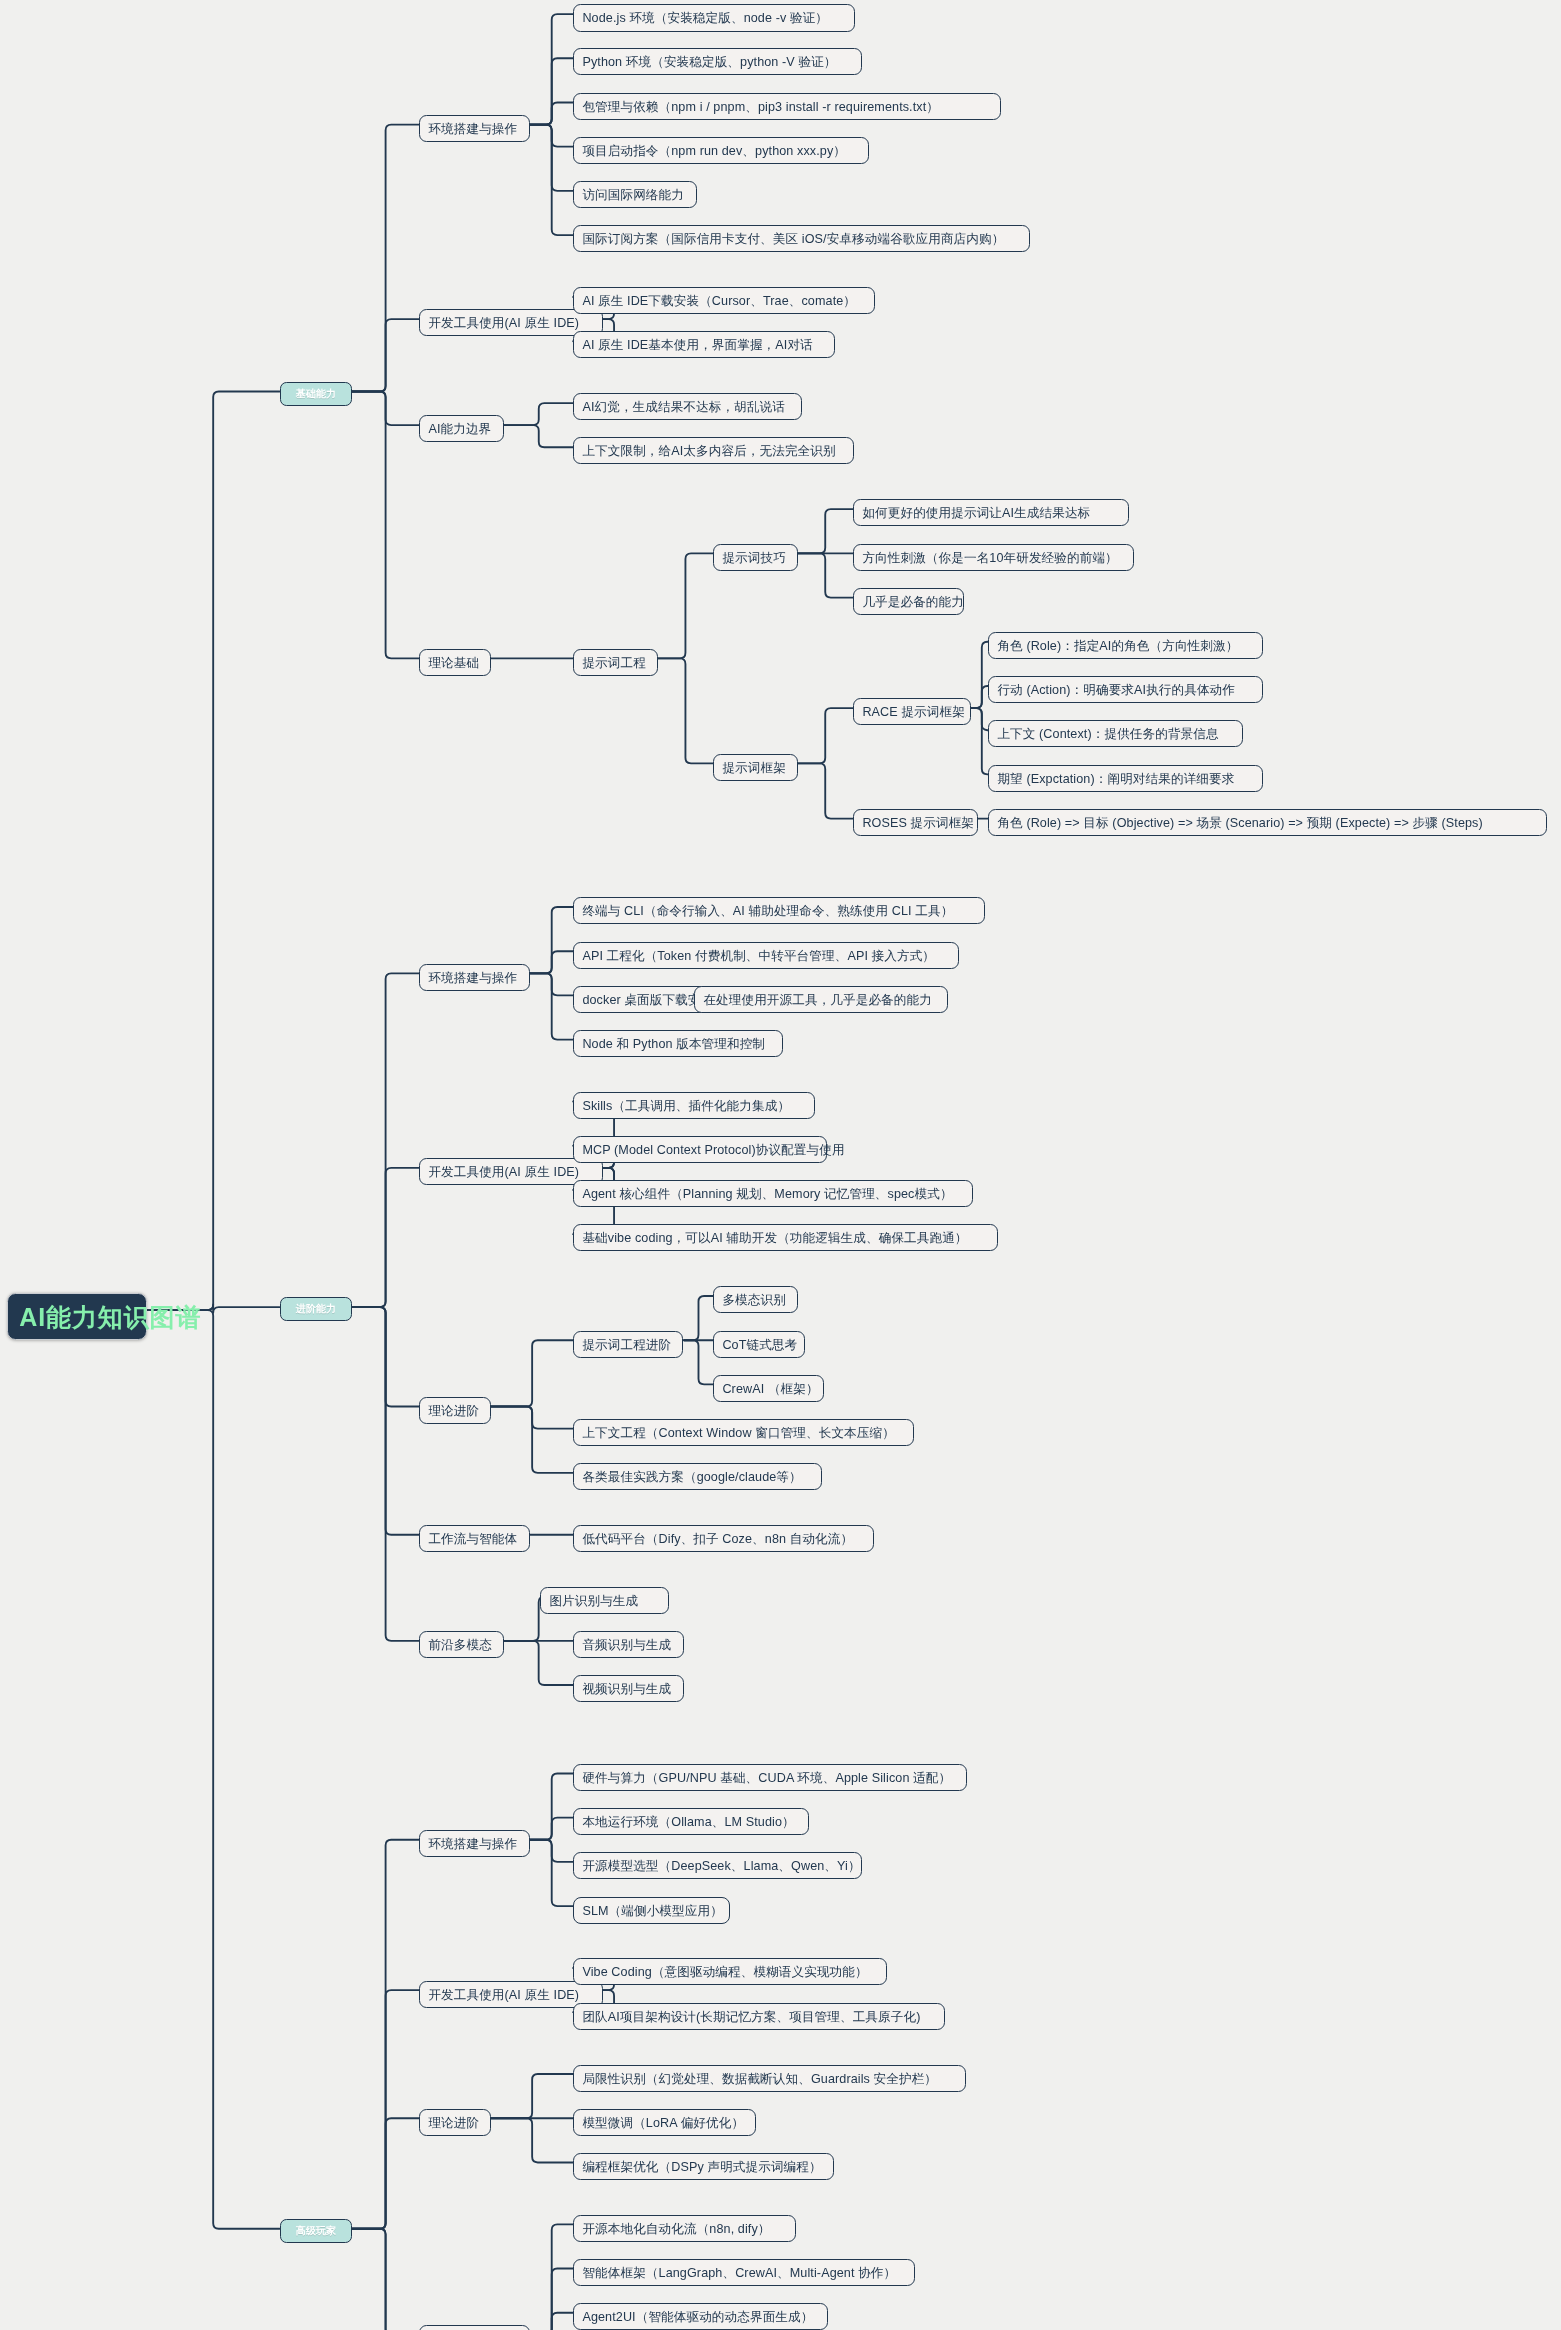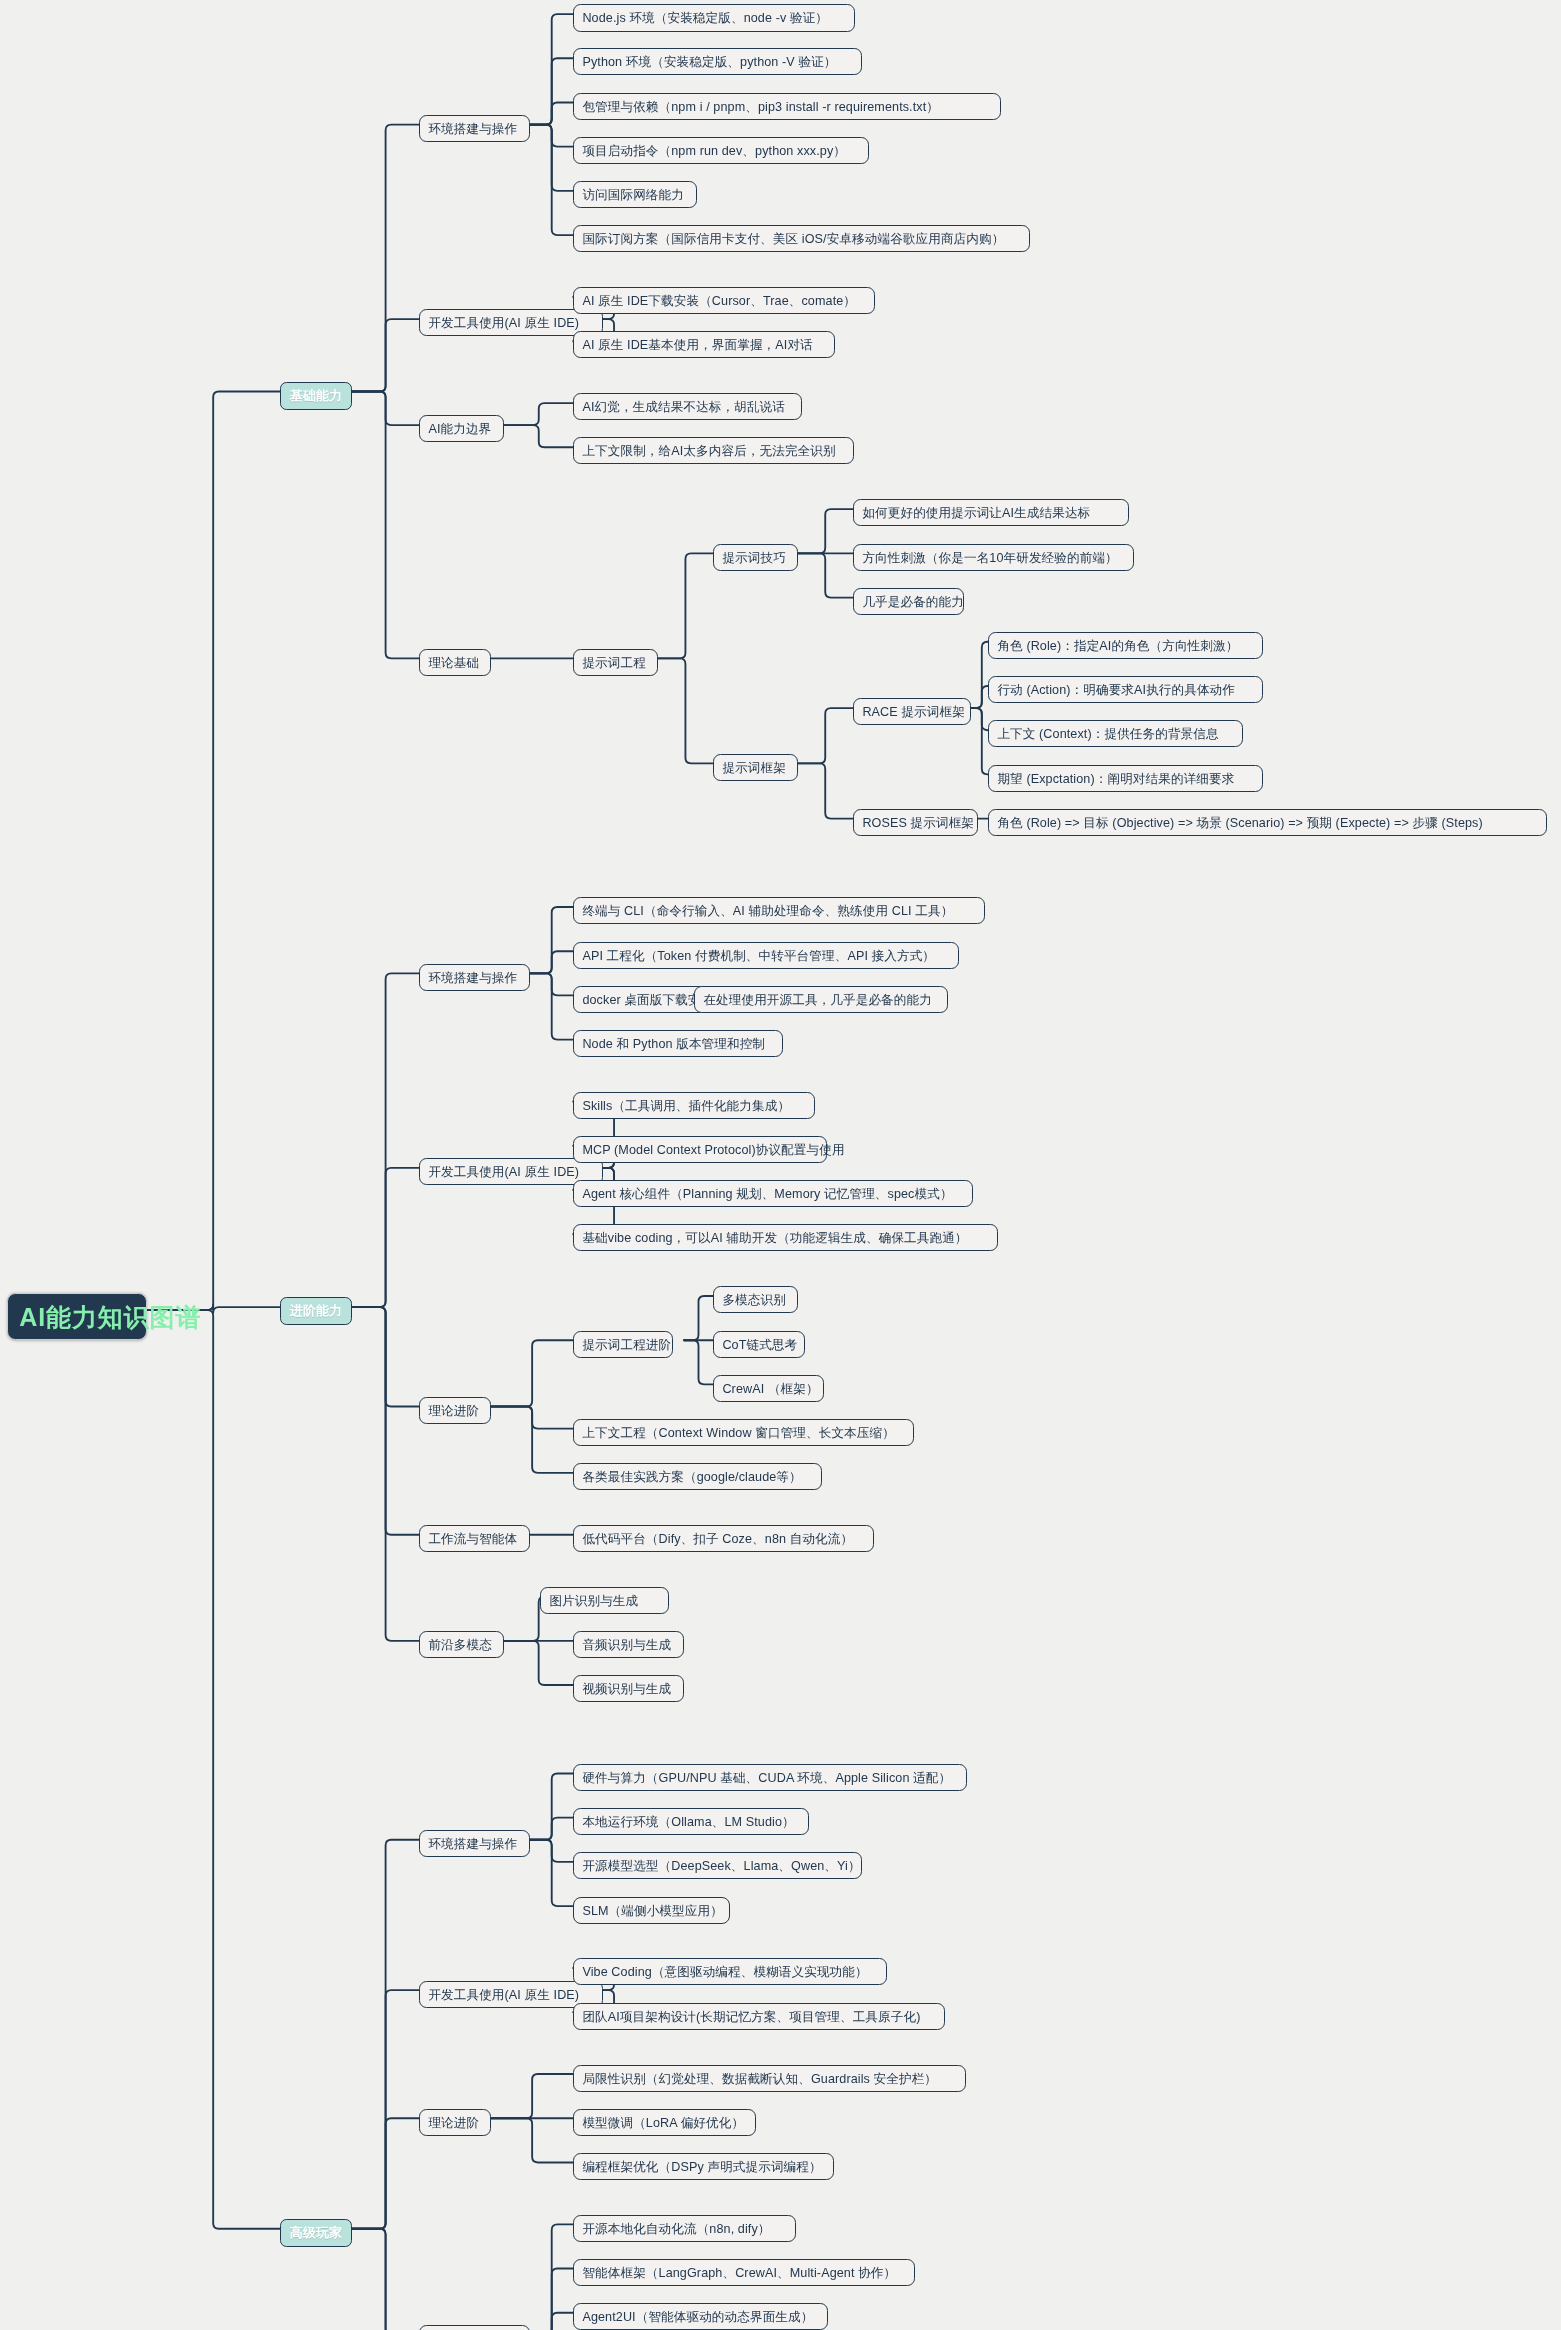--- a/index.html
+++ b/index.html
@@ -30,21 +30,21 @@
     border:1.9px solid #c9ccd1;
     border-radius:8.4px;
     font-size:25px;font-weight:bold;
     letter-spacing:0.9px;
     padding:6.5px 11.2px;
     box-shadow:0 0.9px 2.8px rgba(0,0,0,.25);
   }
   .lvl1{
     background:#b9e2dd;color:#ffffff;
     border:1.4px solid #22384f;
-    font-size:13px;font-weight:bold;
+    font-size:10px;font-weight:bold;
     border-radius:6.5px;
     justify-content:center;
     text-shadow:0 0.5px 0.5px rgba(0,0,0,.12);
   }
 </style>
 </head>
 <body>
 
 <div id="canvas">
   <svg class="links" id="links" viewBox="0 0 3350 5824" width="1561" height="2714">
@@ -165,21 +165,21 @@
       <div class="node" style="left: 573px; width: 386px; top: 942px; min-height: 19.6px;">API 工程化（Token 付费机制、中转平台管理、API 接入方式）</div>
       <div class="node" style="left: 573px; width: 275px; top: 986px; min-height: 19.6px;">docker 桌面版下载安装以及镜像安装和使用</div>
       <div class="node" style="left: 694px; width: 254px; top: 986px; min-height: 19.6px;">在处理使用开源工具，几乎是必备的能力</div>
       <div class="node" style="left: 573px; width: 210px; top: 1030px; min-height: 19.6px;">Node 和 Python 版本管理和控制</div>
       <div class="node" style="left: 419px; width: 184px; top: 1158px; min-height: 19.6px;">开发工具使用(AI 原生 IDE)</div>
       <div class="node" style="left: 573px; width: 242px; top: 1092px; min-height: 19.6px;">Skills（工具调用、插件化能力集成）</div>
       <div class="node" style="left: 573px; width: 254px; top: 1136px; min-height: 19.6px;">MCP (Model Context Protocol)协议配置与使用</div>
       <div class="node" style="left: 573px; width: 400px; top: 1180px; min-height: 19.6px;">Agent 核心组件（Planning 规划、Memory 记忆管理、spec模式）</div>
       <div class="node" style="left: 573px; width: 425px; top: 1224px; min-height: 19.6px;">基础vibe coding，可以AI 辅助开发（功能逻辑生成、确保工具跑通）</div>
       <div class="node" style="left: 419px; width: 72px; top: 1397px; min-height: 19.6px;">理论进阶</div>
-      <div class="node" style="left: 573px; width: 100px; top: 1331px; min-height: 19.6px;">提示词工程进阶</div>
+      <div class="node" style="left: 573px; width: 110px; top: 1331px; min-height: 19.6px;">提示词工程进阶</div>
       <div class="node" style="left: 713px; width: 85px; top: 1286px; min-height: 19.6px;">多模态识别</div>
       <div class="node" style="left: 713px; width: 92px; top: 1331px; min-height: 19.6px;">CoT链式思考</div>
       <div class="node" style="left: 713px; width: 111px; top: 1375px; min-height: 19.6px;">CrewAI （框架）</div>
       <div class="node" style="left: 573px; width: 341px; top: 1419px; min-height: 19.6px;">上下文工程（Context Window 窗口管理、长文本压缩）</div>
       <div class="node" style="left: 573px; width: 249px; top: 1463px; min-height: 19.6px;">各类最佳实践方案（google/claude等）</div>
       <div class="node" style="left: 419px; width: 111px; top: 1525px; min-height: 19.6px;">工作流与智能体</div>
       <div class="node" style="left: 573px; width: 301px; top: 1525px; min-height: 19.6px;">低代码平台（Dify、扣子 Coze、n8n 自动化流）</div>
       <div class="node" style="left: 419px; width: 85px; top: 1631px; min-height: 19.6px;">前沿多模态</div>
       <div class="node" style="left: 540px; width: 129px; top: 1587px; min-height: 19.6px;">图片识别与生成</div>
       <div class="node" style="left: 573px; width: 111px; top: 1631px; min-height: 19.6px;">音频识别与生成</div>

